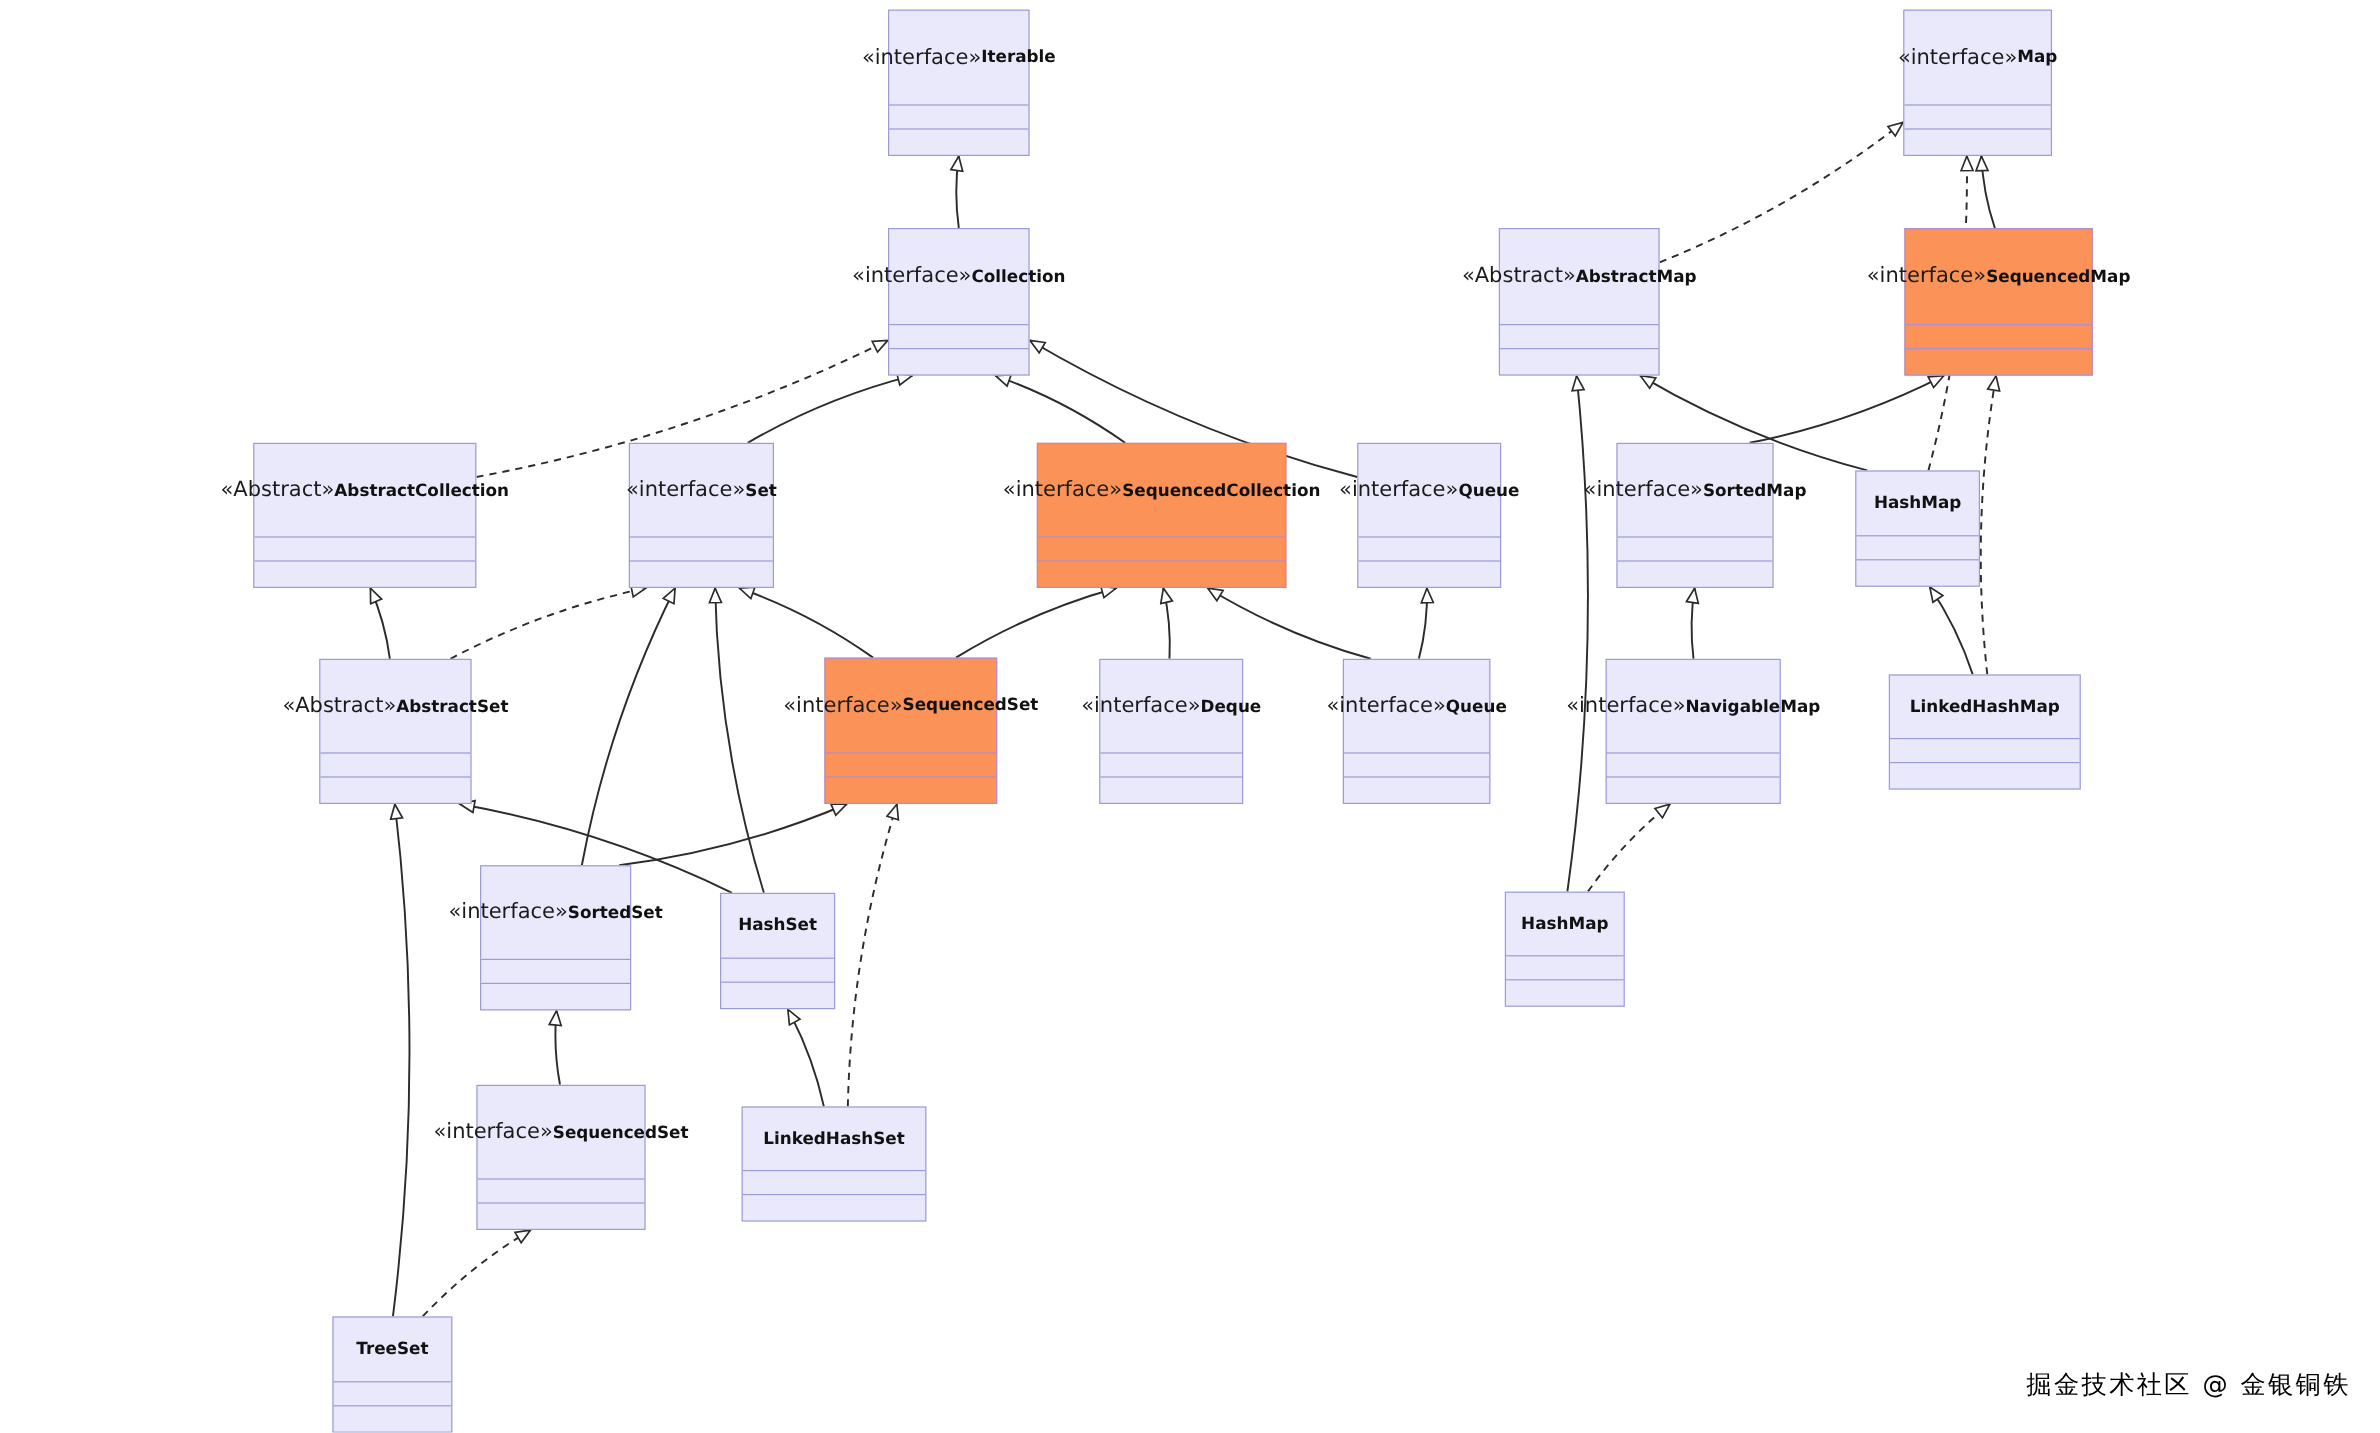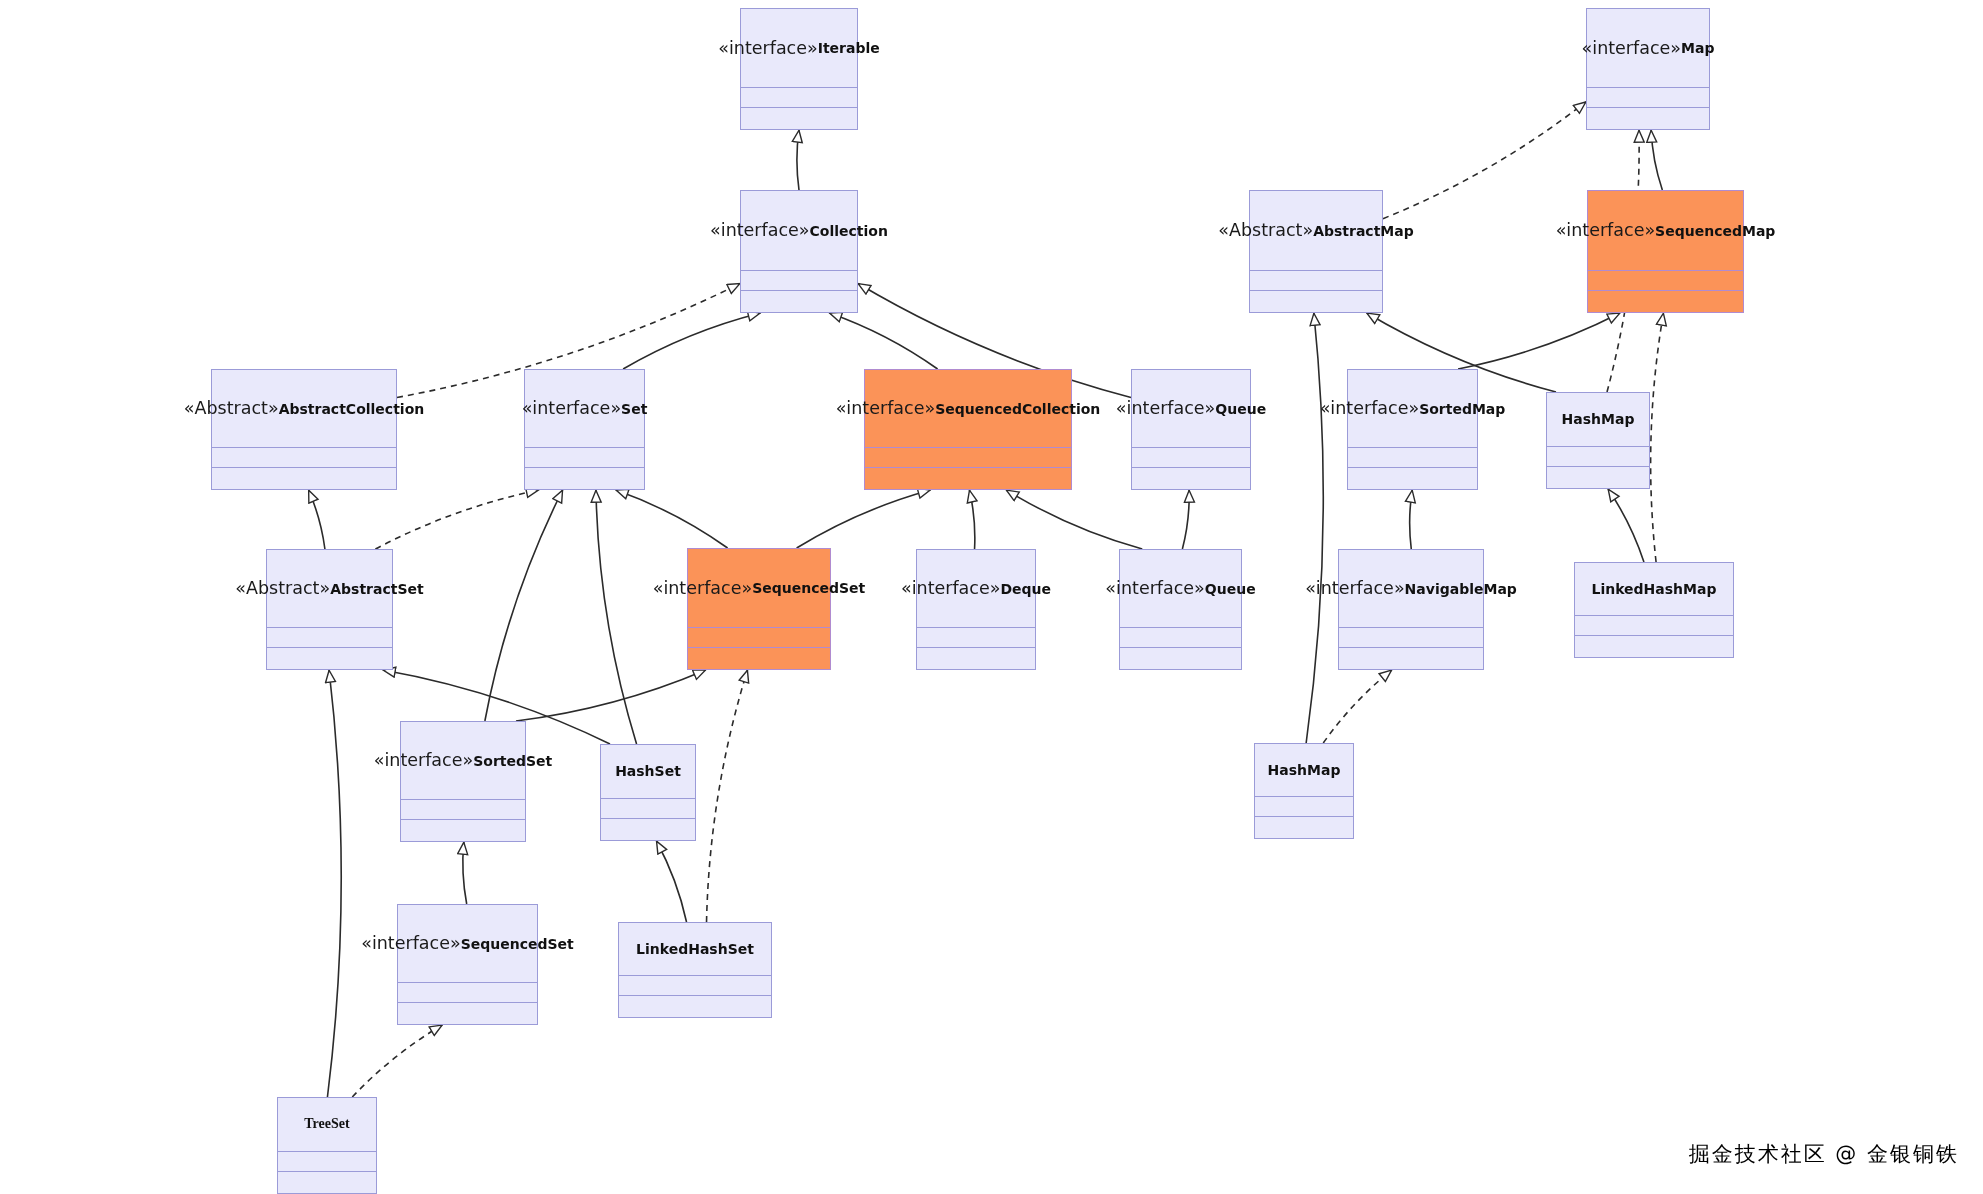--- a/index.html
+++ b/index.html
@@ -291,21 +291,21 @@
         <div class="uml-attr" style="height: 20px;"></div>
         <div class="uml-ops" style="height: 22px;"></div>
       </div>
       <div class="uml-node compact" style="left: 618px; top: 922px; width: 154px; height: 96px;">
         <div class="uml-head">
           <div class="uml-name">LinkedHashSet</div>
         </div>
         <div class="uml-attr" style="height: 20px;"></div>
         <div class="uml-ops" style="height: 22px;"></div>
       </div>
-      <div class="uml-node compact" style="left: 277px; top: 1097px; width: 100px; height: 97px; font-family: Liberation Serif, serif;">
+      <div class="uml-node compact" style="left: 277px; top: 1097px; width: 100px; height: 97px;">
         <div class="uml-head">
           <div class="uml-name">TreeSet</div>
         </div>
         <div class="uml-attr" style="height: 20px;"></div>
         <div class="uml-ops" style="height: 22px;"></div>
       </div>
     </div>
 
   <div id="watermark">掘金技术社区 @ 金银铜铁</div>
 </div>

